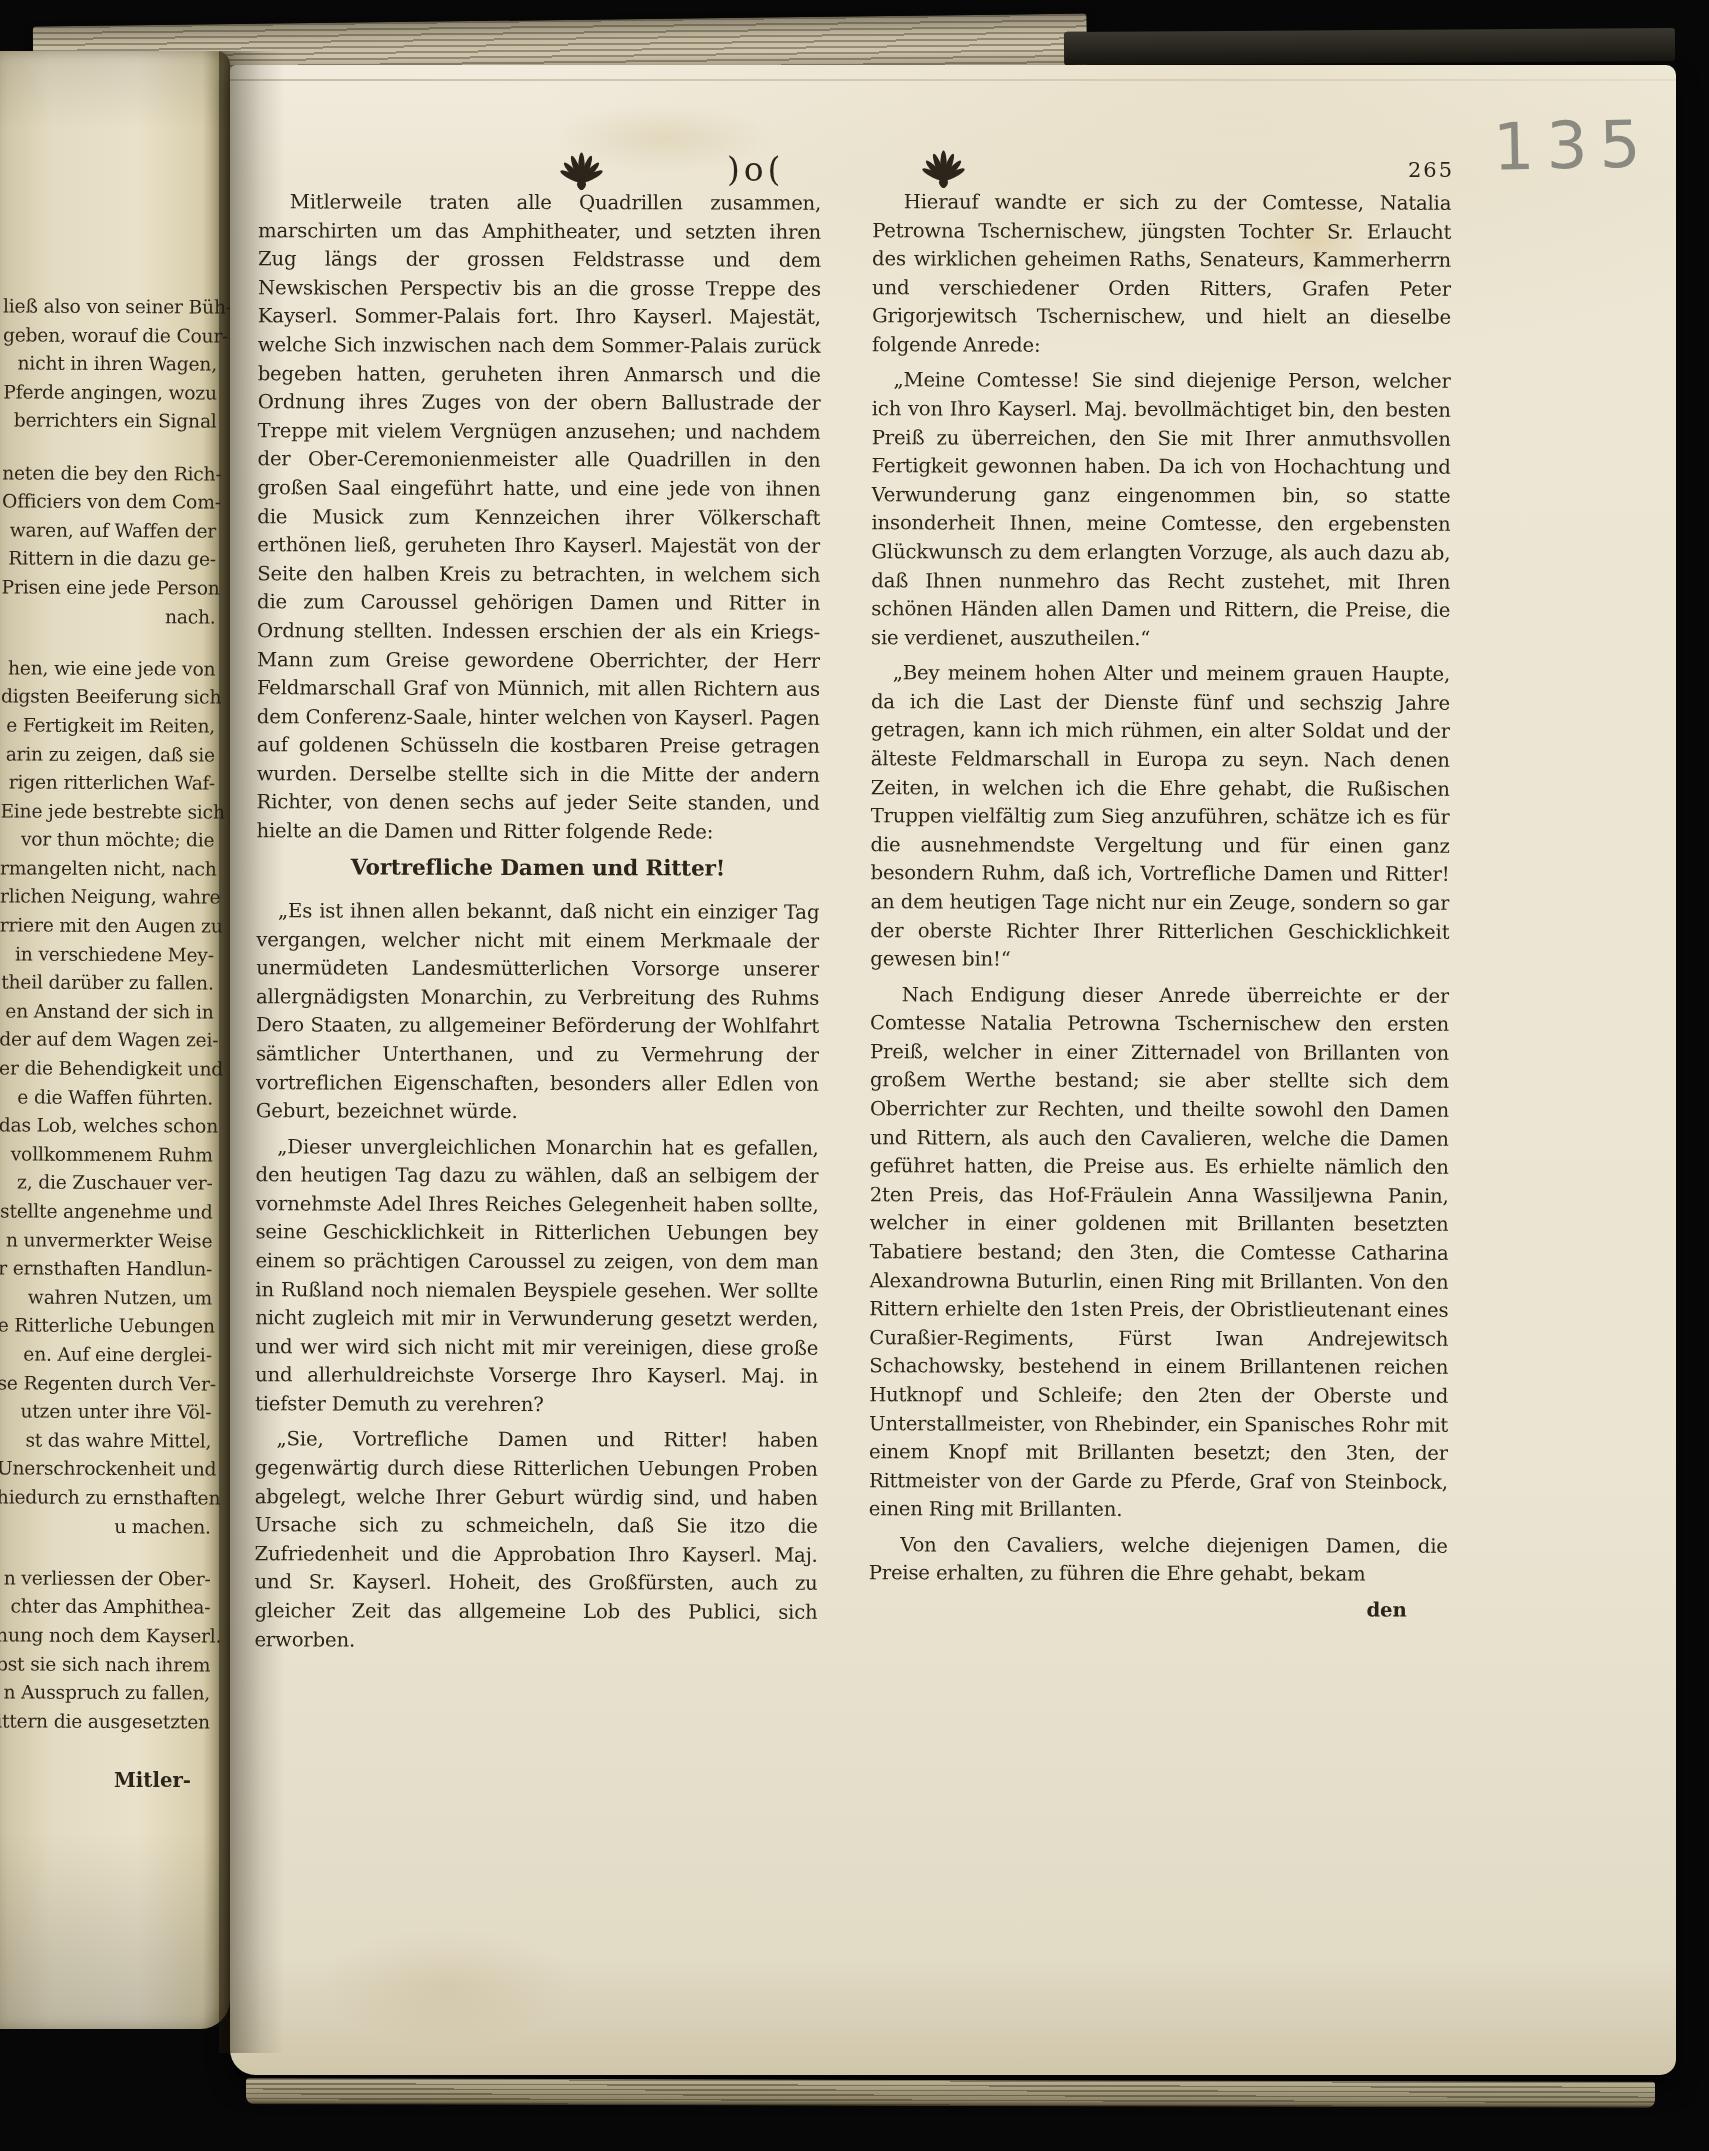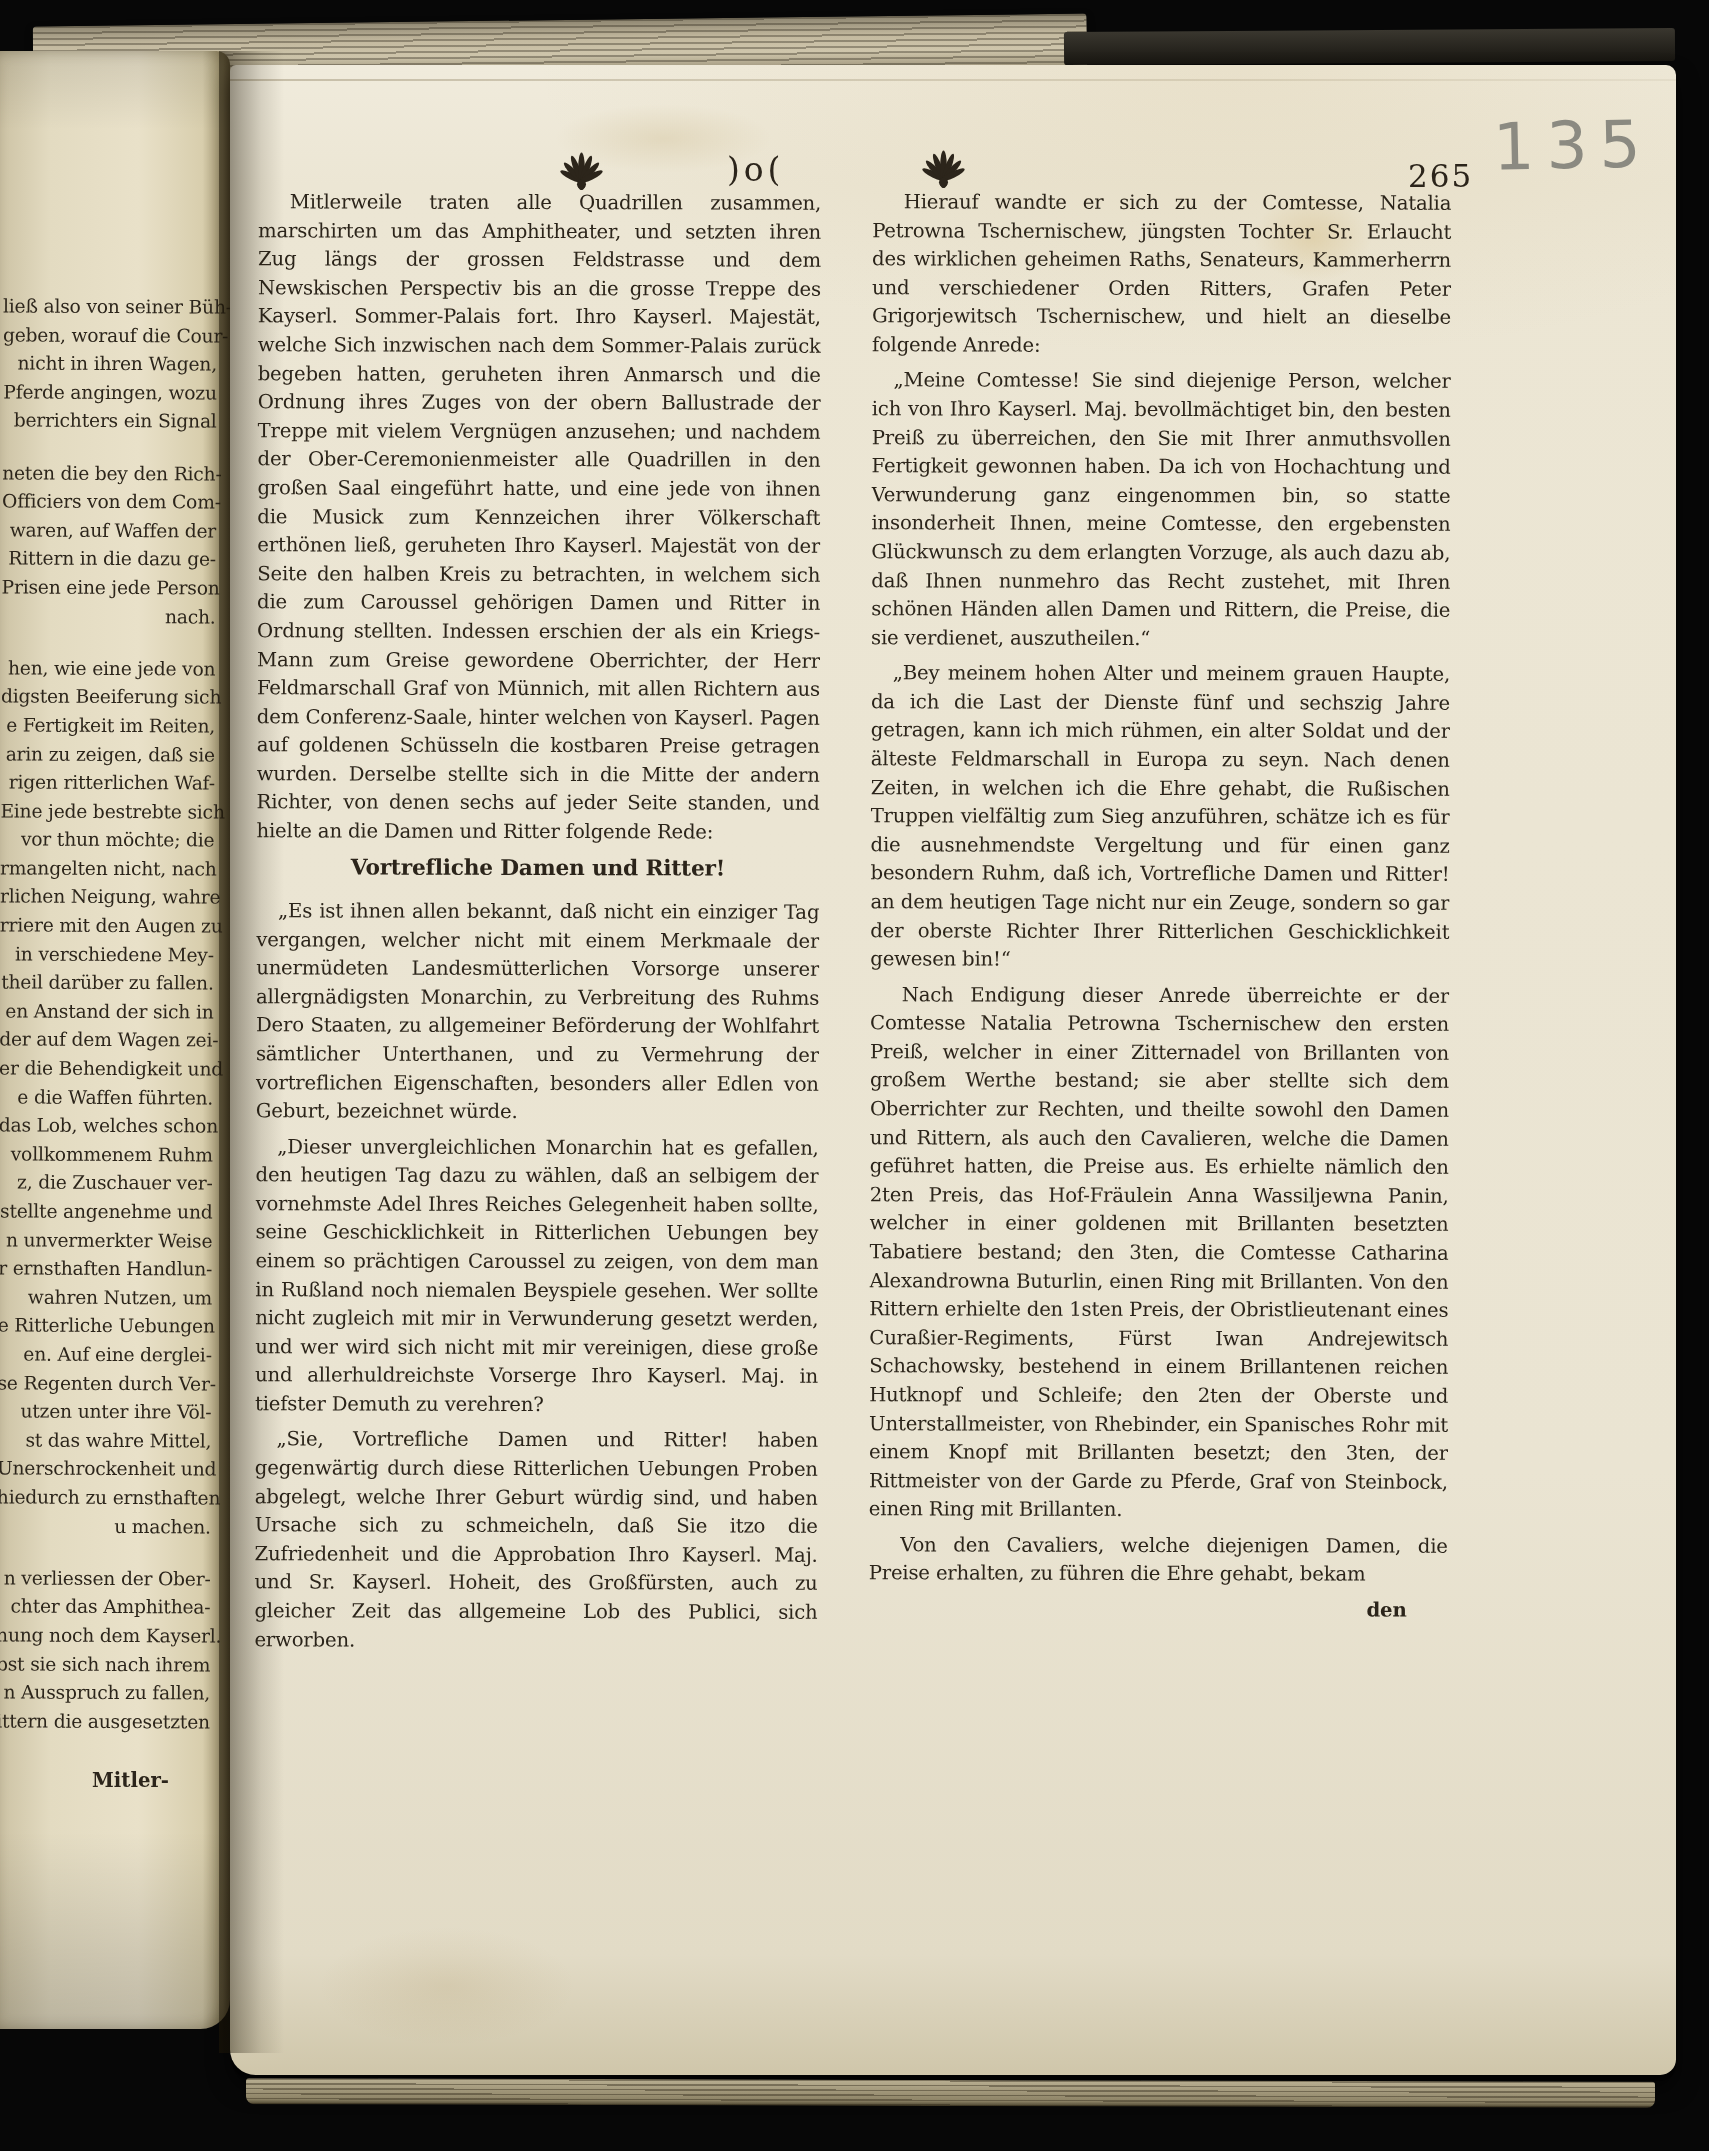--- a/index.html
+++ b/index.html
@@ -45,21 +45,21 @@
     color:#2c251b;
     font-size:18.7px;
     line-height:28.6px;
     letter-spacing:-0.2px;
     white-space:nowrap;
     transform:rotate(.3deg);
   }
   .frag-line{height:28.6px;overflow:visible;}
   .frag-gap{height:23.6px;}
   .frag-catchword{
-    margin-top:33px;padding-right:61px;
+    margin-top:33px;padding-right:39px;
     text-align:right;font-size:19.7px;font-weight:bold;color:#2c251b;
   }
 
   
   .gutter-shadow{
     position:absolute;left:219px;top:51px;width:65px;height:2002px;z-index:4;
     background:linear-gradient(90deg, rgba(30,23,8,.55) 0%, rgba(30,23,8,.30) 35%, rgba(30,23,8,.12) 65%, rgba(30,23,8,0) 100%);
     pointer-events:none;
   }
 
@@ -83,21 +83,21 @@
   .stain2{left:325px;top:39px;width:217px;height:69px;background:radial-gradient(closest-side, rgba(170,140,70,.16), rgba(170,140,70,0));}
   .stain3{left:89px;top:1862px;width:256px;height:118px;background:radial-gradient(closest-side, rgba(150,120,60,.12), rgba(150,120,60,0));}
 
   
   .ornament{position:absolute;color:#2c251b;}
   .orn-shell-left{left:328px;top:87px;width:47px;height:43px;}
   .orn-mark{left:497px;top:85px;font-size:33px;letter-spacing:3.9px;color:#2c251b;font-family:"DejaVu Serif",serif;}
   .orn-shell-right{left:690px;top:85px;width:47px;height:43px;}
   .page-number{
     position:absolute;left:1178px;top:93px;
-    font-size:31px;letter-spacing:2px;color:#2b241a;
+    font-size:21px;letter-spacing:2px;color:#2b241a;
   }
   .folio-pencil{
     position:absolute;left:1263px;top:43px;
     font-family:"DejaVu Sans",sans-serif;
     font-size:65px;color:#7b7b74;letter-spacing:11.8px;
     transform:rotate(-1.2deg);opacity:.85;
   }
 
   
   .col{

